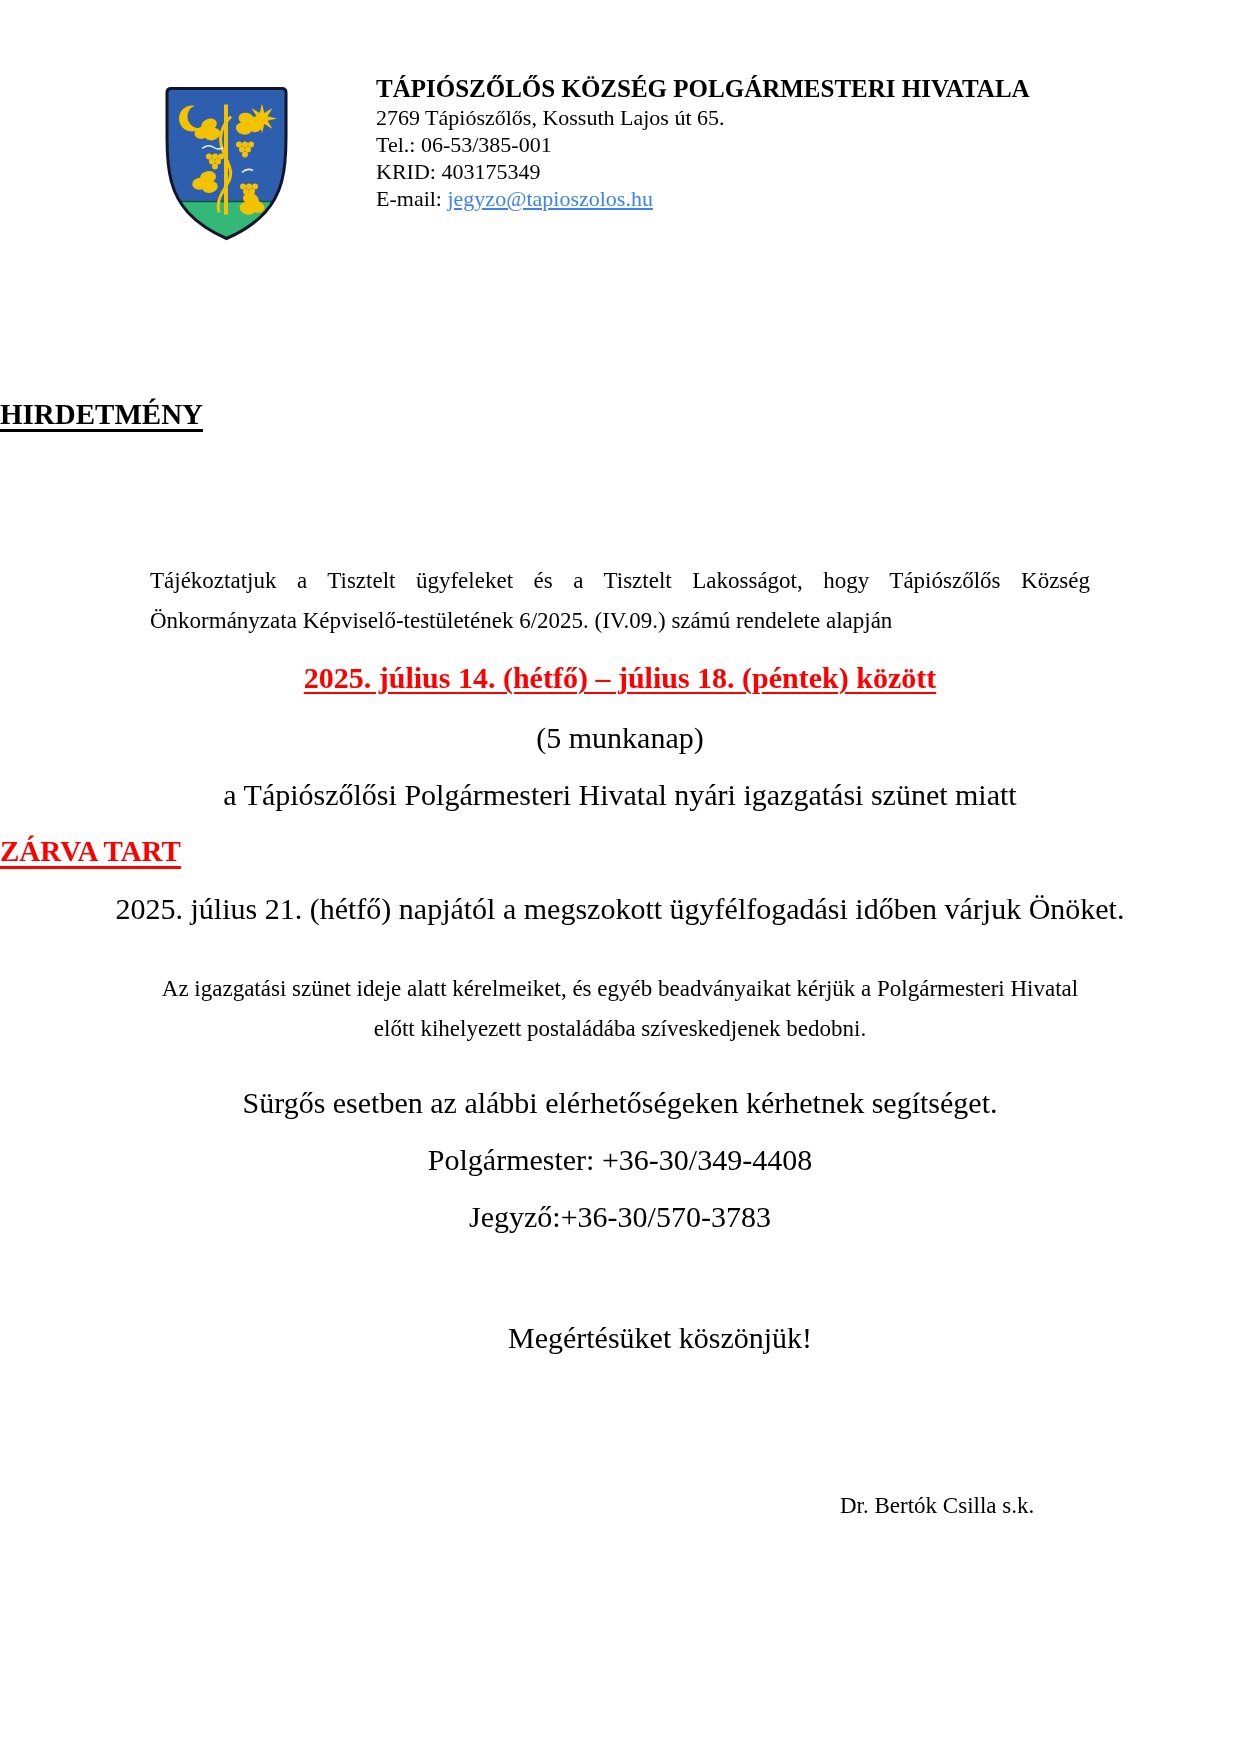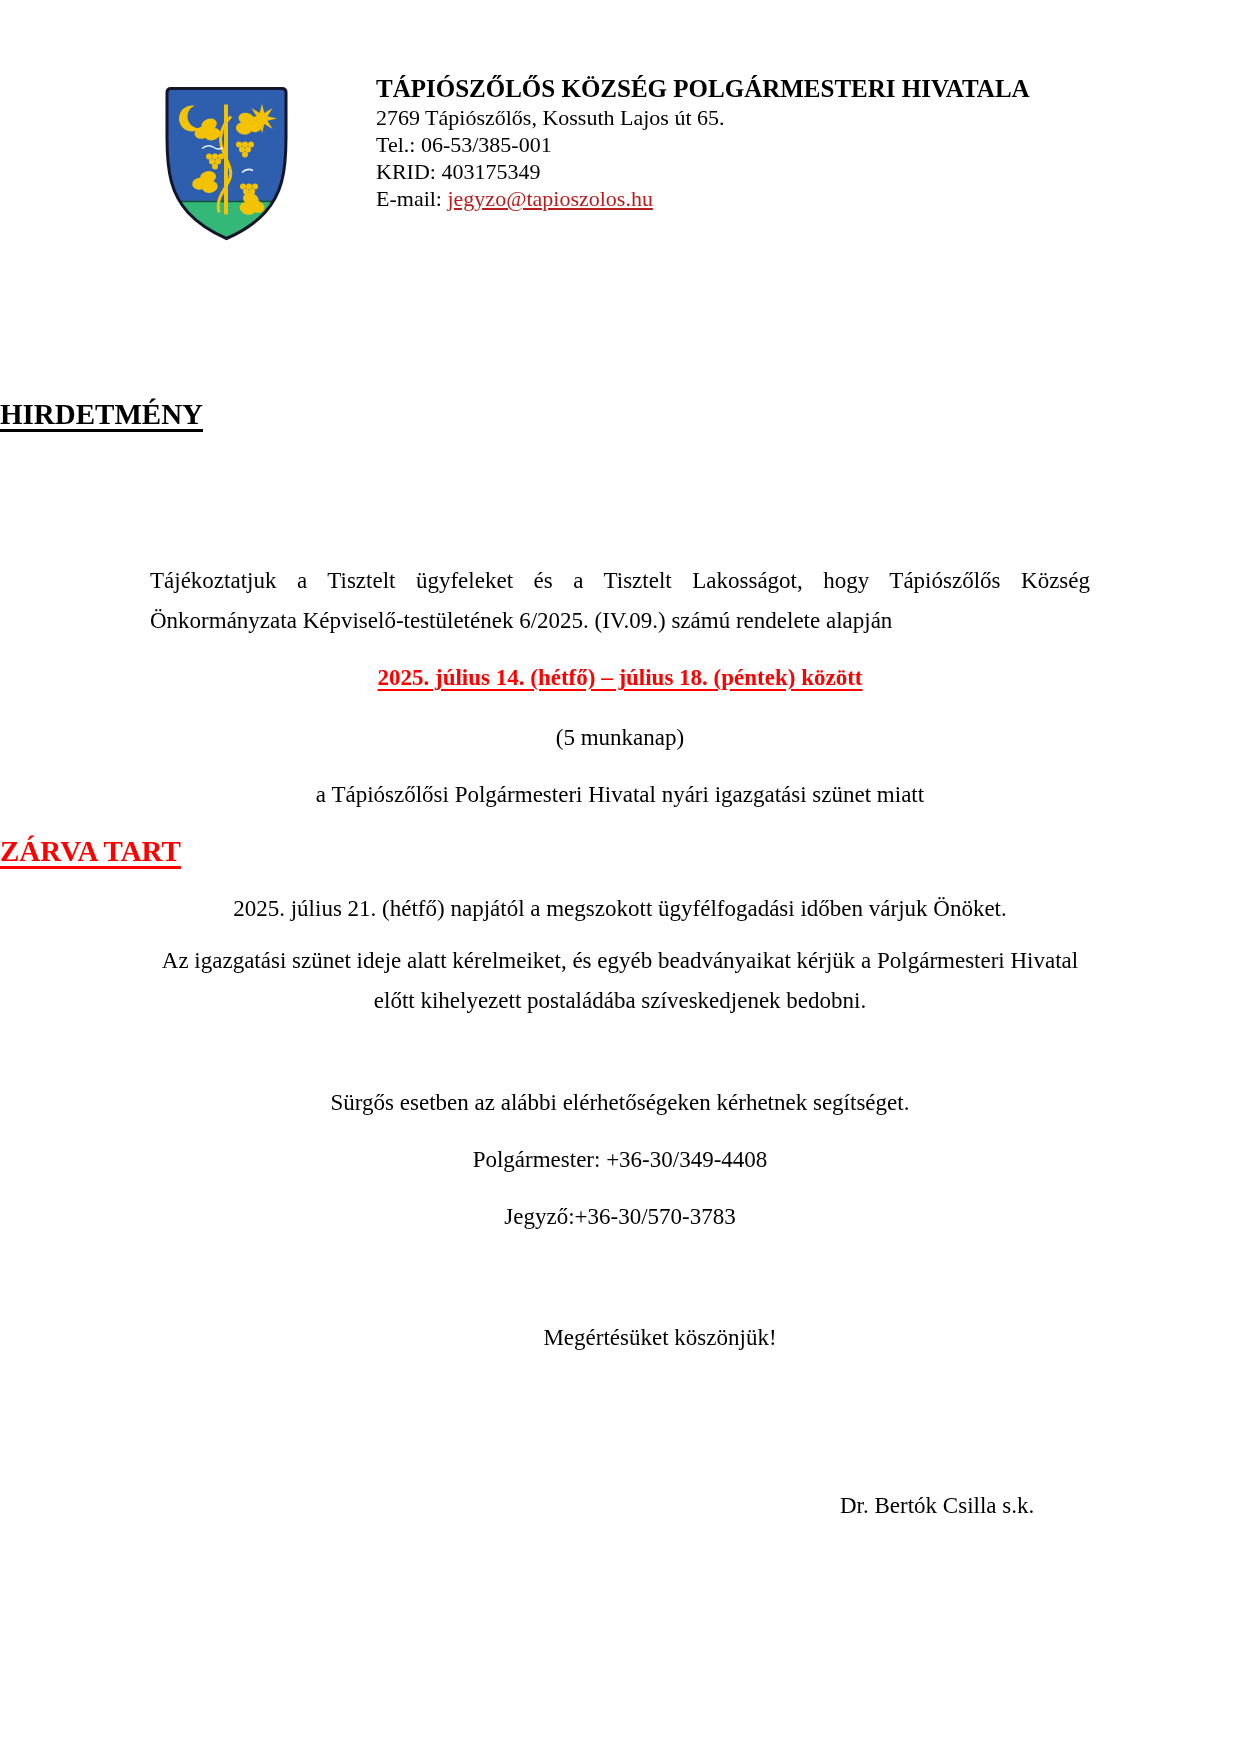--- a/index.html
+++ b/index.html
@@ -5,36 +5,36 @@
   html,body { margin:0; padding:0; background:#ffffff; }
   .page {
     position:relative; width:1240px; height:1755px; background:#ffffff;
     font-family:"Liberation Serif", serif; color:#000000; overflow:hidden;
   }
   
   .crest { position:absolute; left:158px; top:82px; width:137px; height:160px; }
   .header-text { position:absolute; left:376px; top:74px; width:720px; }
   .org-name { font-size:25px; font-weight:bold; line-height:30px; white-space:nowrap; }
   .hline { font-size:22px; line-height:27px; }
-  .email-link { color:#b91c1c; text-decoration:underline; cursor:pointer; }
+  .email-link { color:#3b82f6; text-decoration:underline; cursor:pointer; }
   
-  .cline { position:absolute; left:0; width:100%; text-align:center; font-size:23px; line-height:34px; }
+  .cline { position:absolute; left:0; width:100%; text-align:center; font-size:30px; line-height:34px; }
   .doc-title {
     position:absolute; left:0; width:100%; text-align:left;
     font-size:29px; font-weight:bold; line-height:36px;
     text-decoration:underline; text-decoration-thickness:3px; text-underline-offset:5px;
   }
   .red { color:#ff0000; }
   .bold { font-weight:bold; }
   .u2 { text-decoration:underline; text-decoration-thickness:2px; text-underline-offset:4px; }
   .para {
     position:absolute; left:150px; width:940px; font-size:23px; line-height:40px;
   }
   .justify { text-align:justify; }
-  .center { text-align:center; }
+  .center { text-align:center;margin-top:28px; }
   .sig { position:absolute; top:1489px; font-size:23px; line-height:34px; white-space:nowrap; }
   .sig-left { left:150px; }
   .sig-right { left:840px; }
 </style>
 </head>
 <body>
 
 <div class="page">
 
   <svg class="crest" viewBox="0 0 137 159" xmlns="http://www.w3.org/2000/svg">

